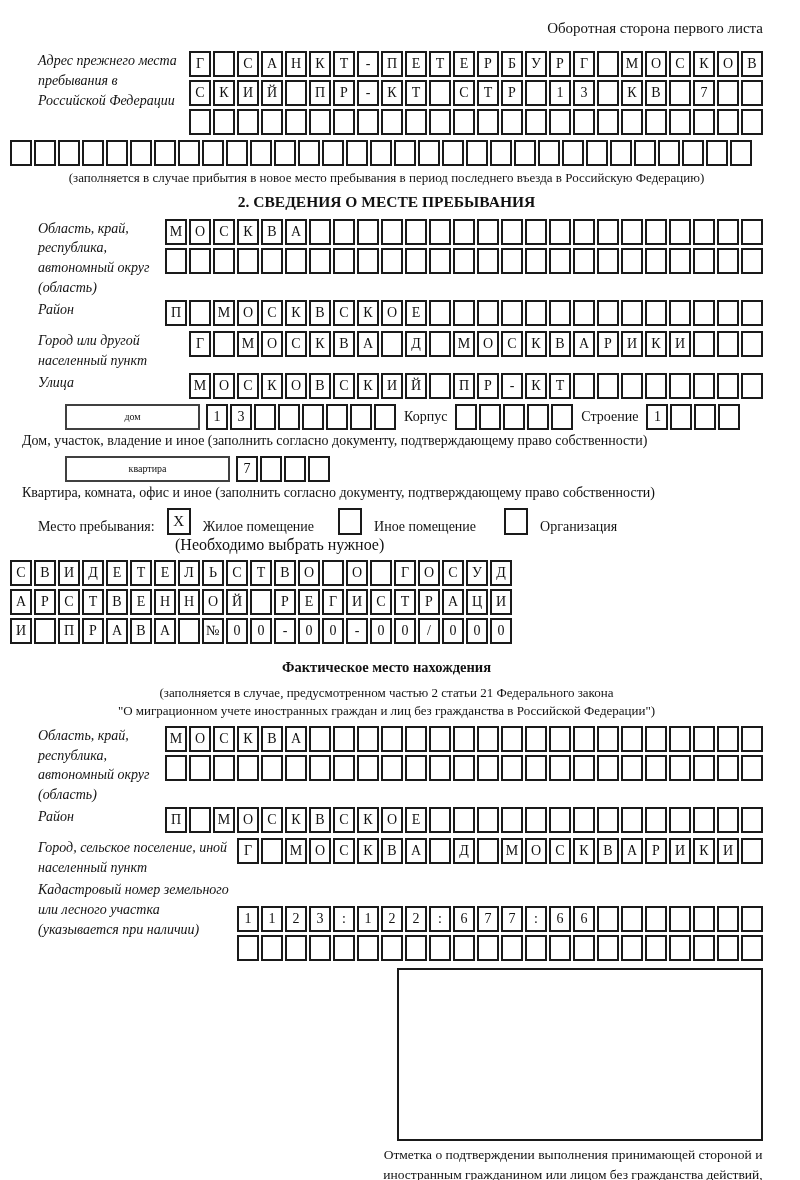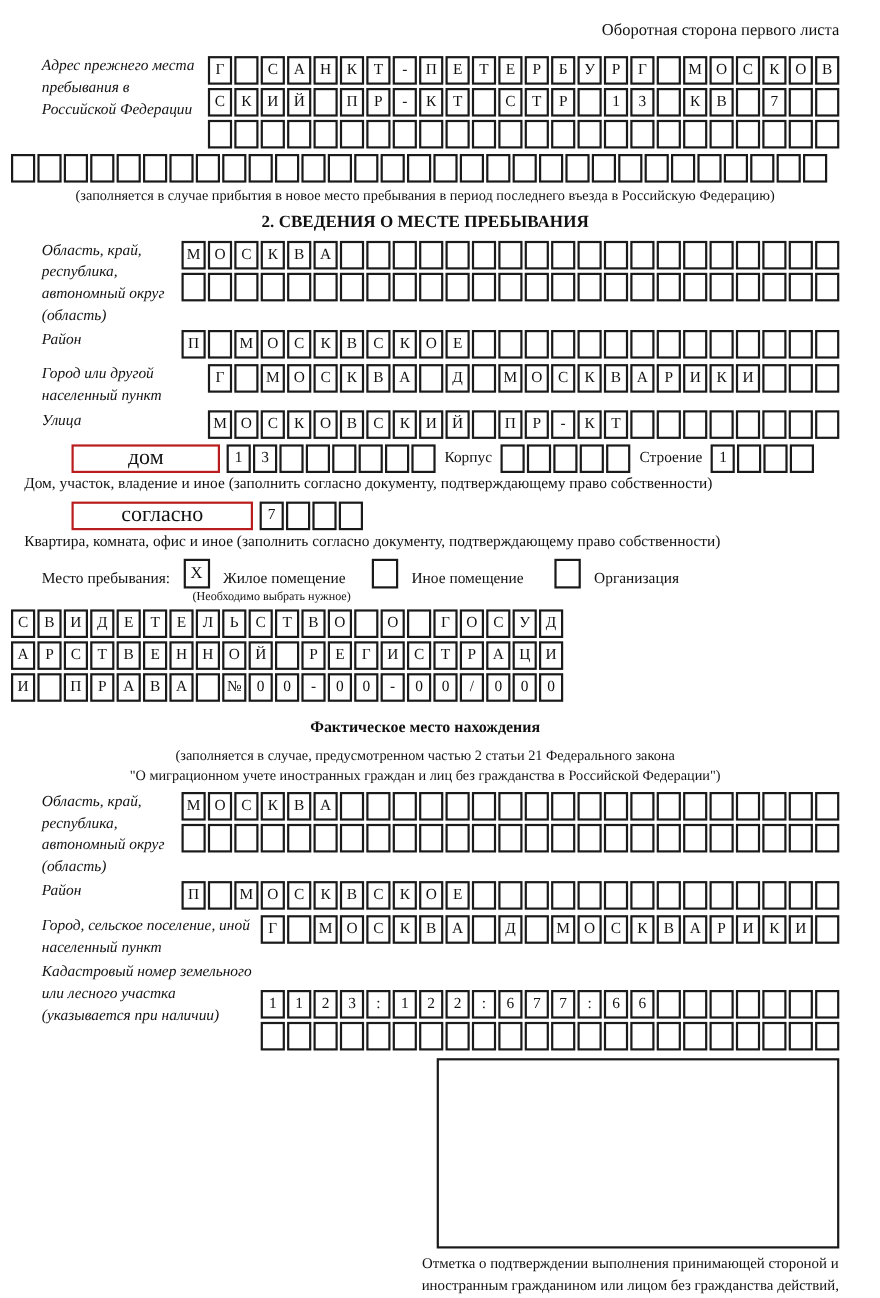--- a/index.html
+++ b/index.html
@@ -19,33 +19,33 @@
     box-sizing:border-box;flex:0 0 22px;width:22px;height:26px;
     border:2px solid #1a1a1a;display:flex;align-items:center;justify-content:center;
     font-size:14px;line-height:1;background:#fff;
   }
   .note{text-align:center;font-size:13px;margin:1px 0 6px 0;line-height:1.35;}
   .lnote{font-size:14px;margin:1px 0 5px 12px;line-height:1.35;}
   .h-sec{font-weight:bold;font-size:15.5px;text-align:center;margin:6px 0 8px 0;}
   .h-sub{font-weight:bold;font-size:14.5px;text-align:center;margin:12px 0 8px 0;}
   .inline-row{display:flex;align-items:center;margin:1px 0 2px 55px;}
   .widebox{
-    box-sizing:border-box;border:2px solid #b91c1c;height:26px;
-    display:flex;align-items:center;justify-content:center;font-size:20px;background:#fff;
+    box-sizing:border-box;border:2px solid #404040;height:26px;
+    display:flex;align-items:center;justify-content:center;font-size:10px;background:#fff;
   }
   .box-dom{width:135px;margin-right:6px;}
   .box-kv{width:165px;margin-right:6px;}
   .inline-label{font-size:14px;padding:0 8px;}
   .stay-row{display:flex;align-items:flex-end;margin:3px 0 1px 28px;font-size:14px;}
   .checkbox{
     box-sizing:border-box;width:24px;height:27px;border:2px solid #1a1a1a;
     display:flex;align-items:center;justify-content:center;font-size:15px;background:#fff;
     margin:0 12px;flex:0 0 24px;
   }
-  .stay-note{font-size:11px;margin:0 0 6px 165px;}
+  .stay-note{font-size:16px;margin:0 0 6px 165px;}
   .grid-offset{margin-top:26px;}
   .stamp-wrap{display:flex;justify-content:flex-end;margin-top:4px;}
   .stamp-box{box-sizing:border-box;width:366px;height:173px;border:2px solid #1a1a1a;background:#fff;}
   .stamp-note{
     width:400px;margin-left:auto;margin-right:-10px;margin-top:4px;
     text-align:center;font-size:13.5px;line-height:1.5;
   }
 </style>
 </head>
 <body>
@@ -355,21 +355,21 @@
     <div class="cellrow left" style="margin-bottom:0;">
         <span class="cell">1</span>
         <span class="cell"></span>
         <span class="cell"></span>
         <span class="cell"></span>
       </div>
   </div>
   <div class="lnote">Дом, участок, владение и иное (заполнить согласно документу, подтверждающему право собственности)</div>
 
   <div class="inline-row">
-    <div class="widebox box-kv">согласно</div>
+    <div class="widebox box-kv">квартира</div>
     <div class="cellrow left" style="margin-bottom:0;">
         <span class="cell">7</span>
         <span class="cell"></span>
         <span class="cell"></span>
         <span class="cell"></span>
       </div>
   </div>
   <div class="lnote">Квартира, комната, офис и иное (заполнить согласно документу, подтверждающему право собственности)</div>
 
   <div class="stay-row">

